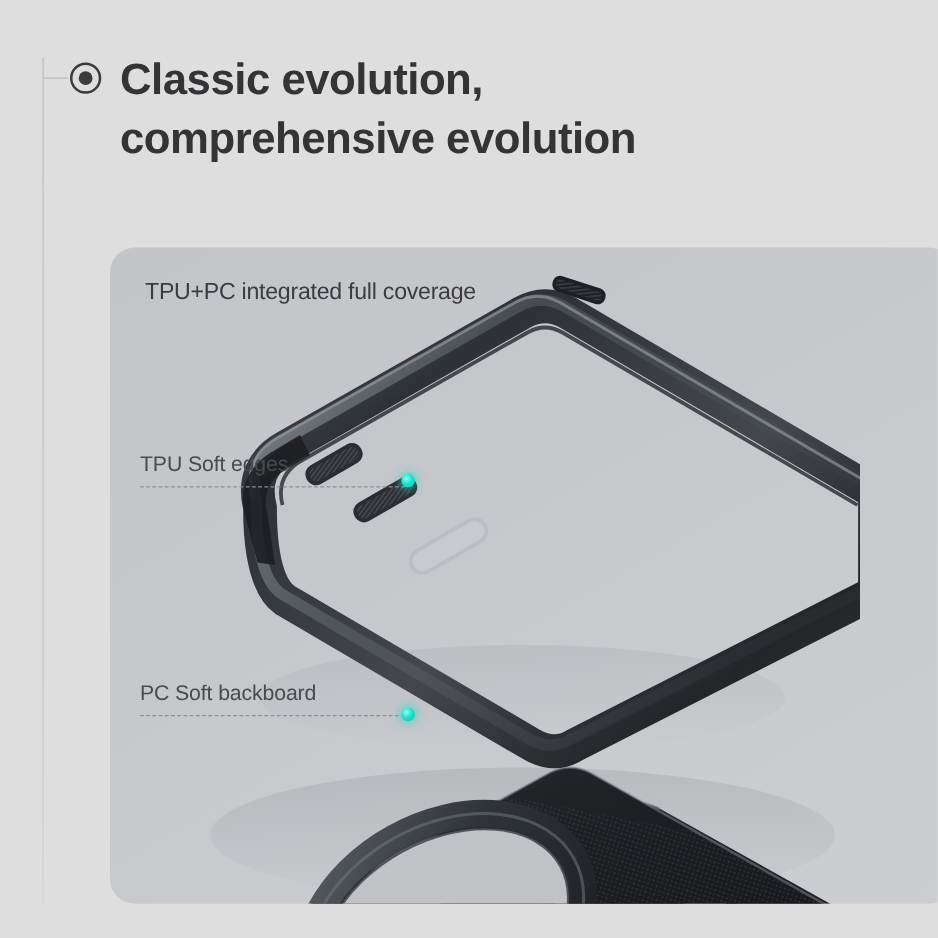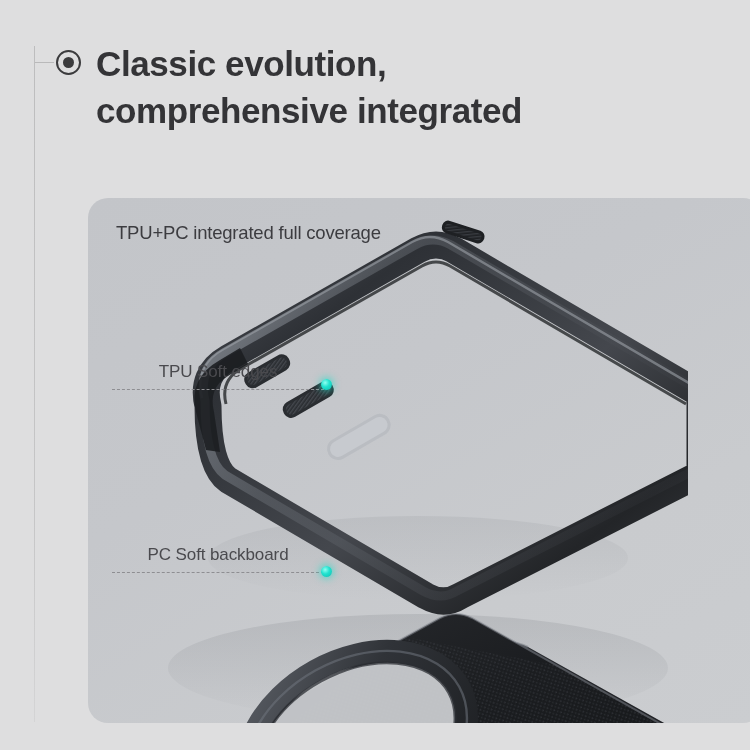--- a/index.html
+++ b/index.html
@@ -31,21 +31,21 @@
 
   
   .card{position:absolute;left:88px;top:198px;width:675px;height:525px;
         border-radius:20px;overflow:hidden;
         background:linear-gradient(150deg,#c3c5c9 0%,#c5c7cb 38%,#c9cbce 70%,#cbcdd0 100%);}
 
   .card-title{position:absolute;left:28px;top:24px;color:#3c3c40;
               font-size:18.5px;letter-spacing:-0.2px;white-space:nowrap;}
 
   
-  .callout{position:absolute;left:112px;text-align:center;}
+  .callout{position:absolute;left:112px;}
   .callout .ctext{color:#4a4a4e;font-size:17px;letter-spacing:-0.1px;white-space:nowrap;}
   .callout .dash{margin-top:7px;height:0;border-top:1px dashed #8e8e92;}
   #callout-tpu{top:362px;}
   #callout-tpu .dash{width:212px;}
   #callout-pc{top:545px;}
   #callout-pc .dash{width:212px;}
 
   .dot{position:absolute;width:11px;height:11px;border-radius:50%;
        background:radial-gradient(circle at 38% 34%,#8ffff2 0%,#22e2cf 42%,#0ebdb0 100%);
        box-shadow:0 0 7px 2px rgba(26,220,200,.55);}
@@ -63,21 +63,21 @@
 
   <div class="rail"></div>
   <div class="tick"></div>
 
   <div class="bullet">
       <i></i>
     </div>
 
   <div class="heading">
     <span class="ln">Classic evolution,</span>
-    <span class="ln">comprehensive integrated</span>
+    <span class="ln">comprehensive evolution</span>
   </div>
 
   <div class="card">
 
     <div class="art">
       <svg viewBox="0 0 600 525" xmlns="http://www.w3.org/2000/svg">
         <defs>
           <linearGradient id="gBumperOuter" x1="0" y1="0" x2="1" y2="1">
             <stop offset="0%" stop-color="#50535a"></stop>
             <stop offset="22%" stop-color="#2e3136"></stop>

